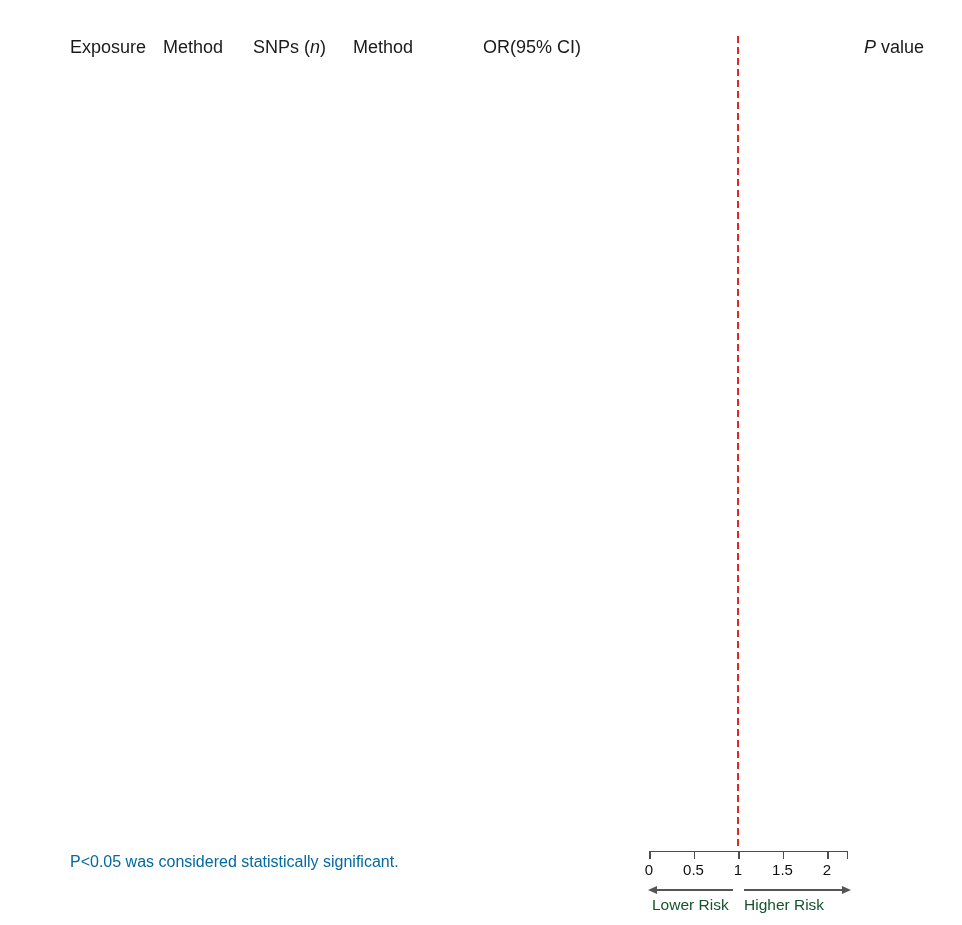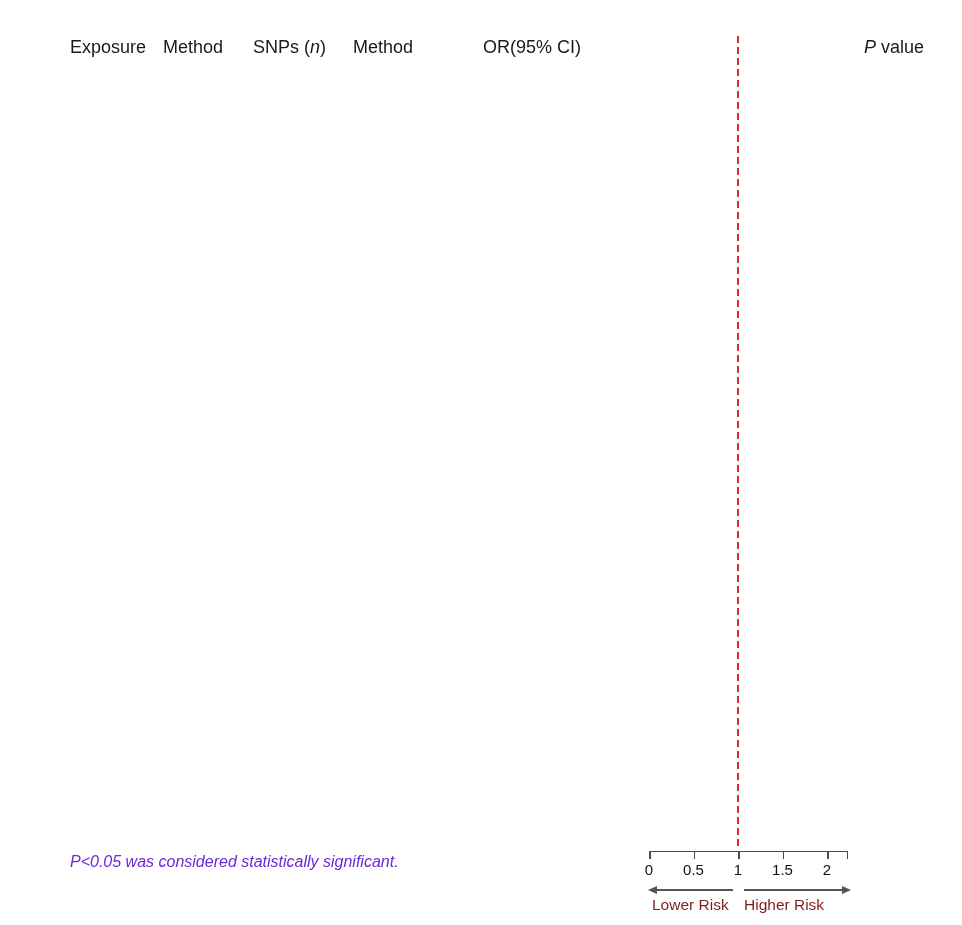--- a/index.html
+++ b/index.html
@@ -5,22 +5,22 @@
   html,body{margin:0;padding:0;background:#ffffff;}
   body{font-family:"Liberation Sans", sans-serif; color:#1a1a1a;}
   #figure{position:relative;width:962px;height:925px;background:#ffffff;overflow:hidden;}
   .hcell{position:absolute;top:2px;height:31px;line-height:31px;font-weight:normal;font-size:18px;white-space:nowrap;margin-top:30px;}
   #refline{position:absolute;width:2.5px;background:repeating-linear-gradient(180deg,#D92B2B 0 7px,transparent 7px 11px);z-index:5;}
   .axis-line{position:absolute;background:#4C4C4C;}
   .tick{position:absolute;width:1.5px;height:7px;background:#4C4C4C;}
   .ticklabel{position:absolute;width:44px;text-align:center;font-size:15px;color:#111;}
   .riskline{position:absolute;height:1.5px;background:#555;}
   .risk-arrowhead{position:absolute;width:0;height:0;border-top:4.5px solid transparent;border-bottom:4.5px solid transparent;}
-  .risklabel{position:absolute;font-size:15.5px;color:#7f1d1d;white-space:nowrap;}
-  #footnote{position:absolute;left:70px;top:853px;font-size:16px;font-style:italic;color:#6d28d9;}
+  .risklabel{position:absolute;font-size:15.5px;color:#14532d;white-space:nowrap;}
+  #footnote{position:absolute;left:70px;top:853px;font-size:16px;color:#0369a1;}
   .it{font-style:italic;}
 </style>
 </head>
 <body>
 
 <div id="figure">
 
   <div class="hcell" style="left:70px">Exposure</div>
   <div class="hcell" style="left:163px">Method</div>
   <div class="hcell" style="left:253px"><span>SNPs (</span><span class="it">n</span><span>)</span></div>

